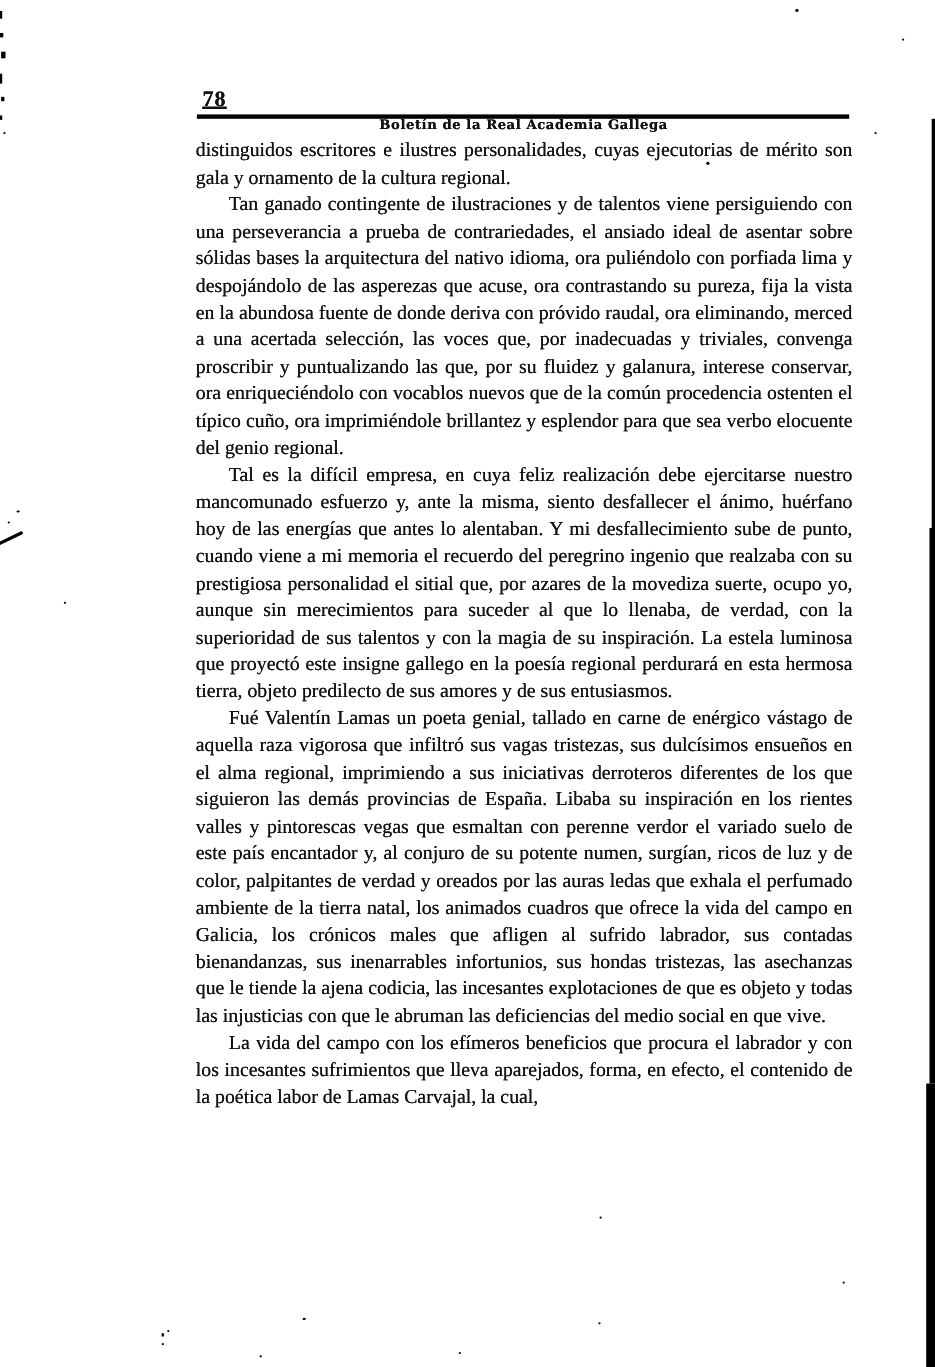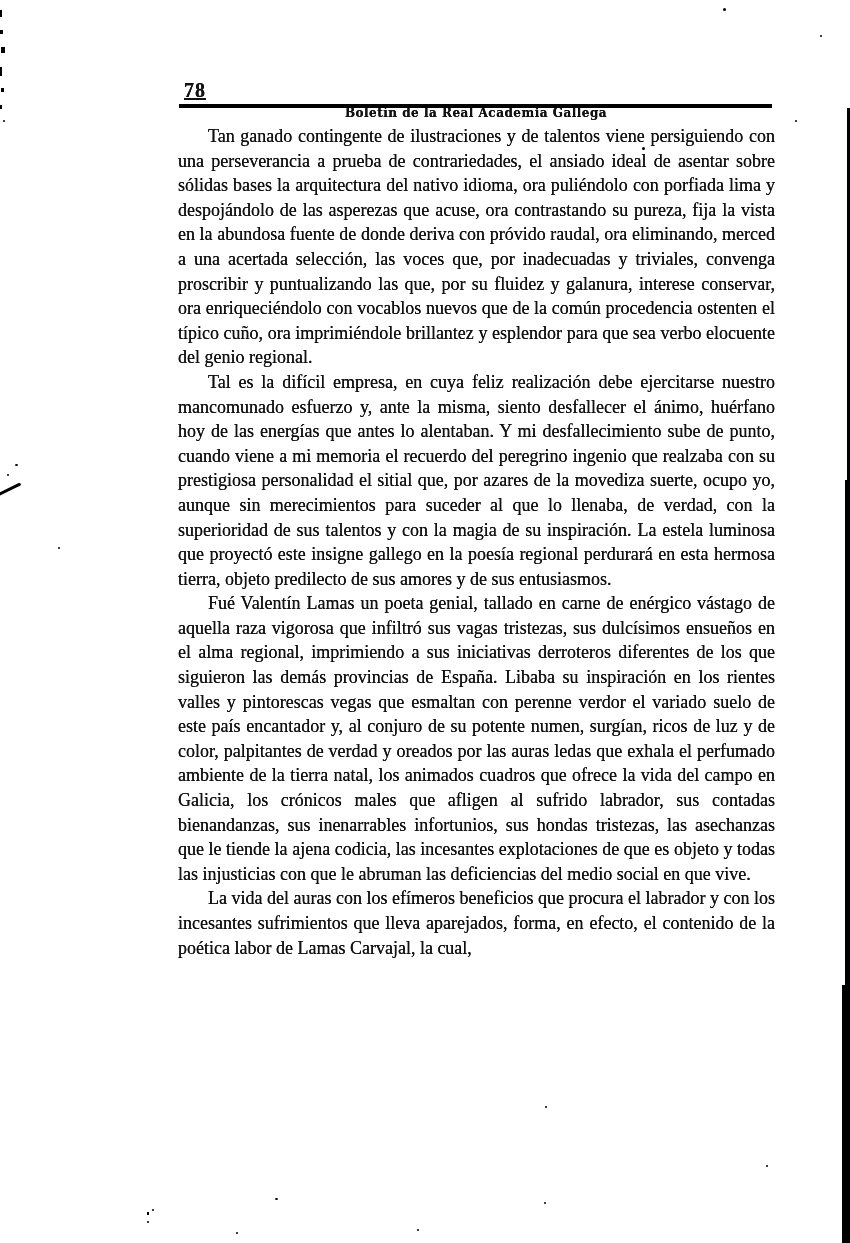--- a/index.html
+++ b/index.html
@@ -77,24 +77,25 @@
 </head>
 <body>
 
 <div class="page">
 
   <div class="header-title">Boletín de la Real Academia Gallega</div>
   <div class="header-pagenum">78</div>
   <div class="header-rule"></div>
 
   <div class="body-text">
+    <p class="no-indent">distinguidos escritores e ilustres personalidades, cuyas ejecutorias de mérito son gala y ornamento de la cultura regional.</p>
     <p>Tan ganado contingente de ilustraciones y de talentos viene persiguiendo con una perseverancia a prueba de contrariedades, el ansiado ideal de asentar sobre sólidas bases la arquitectura del nativo idioma, ora puliéndolo con porfiada lima y despojándolo de las asperezas que acuse, ora contrastando su pureza, fija la vista en la abundosa fuente de donde deriva con próvido raudal, ora eliminando, merced a una acertada selección, las voces que, por inadecuadas y triviales, convenga proscribir y puntualizando las que, por su fluidez y galanura, interese conservar, ora enriqueciéndolo con vocablos nuevos que de la común procedencia ostenten el típico cuño, ora imprimiéndole brillantez y esplendor para que sea verbo elocuente del genio regional.</p>
     <p>Tal es la difícil empresa, en cuya feliz realización debe ejercitarse nuestro mancomunado esfuerzo y, ante la misma, siento desfallecer el ánimo, huérfano hoy de las energías que antes lo alentaban. Y mi desfallecimiento sube de punto, cuando viene a mi memoria el recuerdo del peregrino ingenio que realzaba con su prestigiosa personalidad el sitial que, por azares de la movediza suerte, ocupo yo, aunque sin merecimientos para suceder al que lo llenaba, de verdad, con la superioridad de sus talentos y con la magia de su inspiración. La estela luminosa que proyectó este insigne gallego en la poesía regional perdurará en esta hermosa tierra, objeto predilecto de sus amores y de sus entusiasmos.</p>
     <p>Fué Valentín Lamas un poeta genial, tallado en carne de enérgico vástago de aquella raza vigorosa que infiltró sus vagas tristezas, sus dulcísimos ensueños en el alma regional, imprimiendo a sus iniciativas derroteros diferentes de los que siguieron las demás provincias de España. Libaba su inspiración en los rientes valles y pintorescas vegas que esmaltan con perenne verdor el variado suelo de este país encantador y, al conjuro de su potente numen, surgían, ricos de luz y de color, palpitantes de verdad y oreados por las auras ledas que exhala el perfumado ambiente de la tierra natal, los animados cuadros que ofrece la vida del campo en Galicia, los crónicos males que afligen al sufrido labrador, sus contadas bienandanzas, sus inenarrables infortunios, sus hondas tristezas, las asechanzas que le tiende la ajena codicia, las incesantes explotaciones de que es objeto y todas las injusticias con que le abruman las deficiencias del medio social en que vive.</p>
-    <p>La vida del auras con los efímeros beneficios que procura el labrador y con los incesantes sufrimientos que lleva aparejados, forma, en efecto, el contenido de la poética labor de Lamas Carvajal, la cual,</p>
+    <p>La vida del campo con los efímeros beneficios que procura el labrador y con los incesantes sufrimientos que lleva aparejados, forma, en efecto, el contenido de la poética labor de Lamas Carvajal, la cual,</p>
   </div>
 
   <div class="artifact" style="left:847px; top:108px; width:3px; height:372px;"></div>
   <div class="artifact" style="left:845px; top:480px; width:5px; height:505px;"></div>
   <div class="artifact" style="left:842px; top:985px; width:8px; height:258px;"></div>
 
   <div class="artifact" style="left:0; top:10px; width:2px; height:7px;"></div>
   <div class="artifact" style="left:0; top:30px; width:3px; height:4px;"></div>
   <div class="artifact" style="left:1px; top:47px; width:4px; height:6px;"></div>
   <div class="artifact" style="left:0; top:67px; width:2px; height:9px;"></div>

